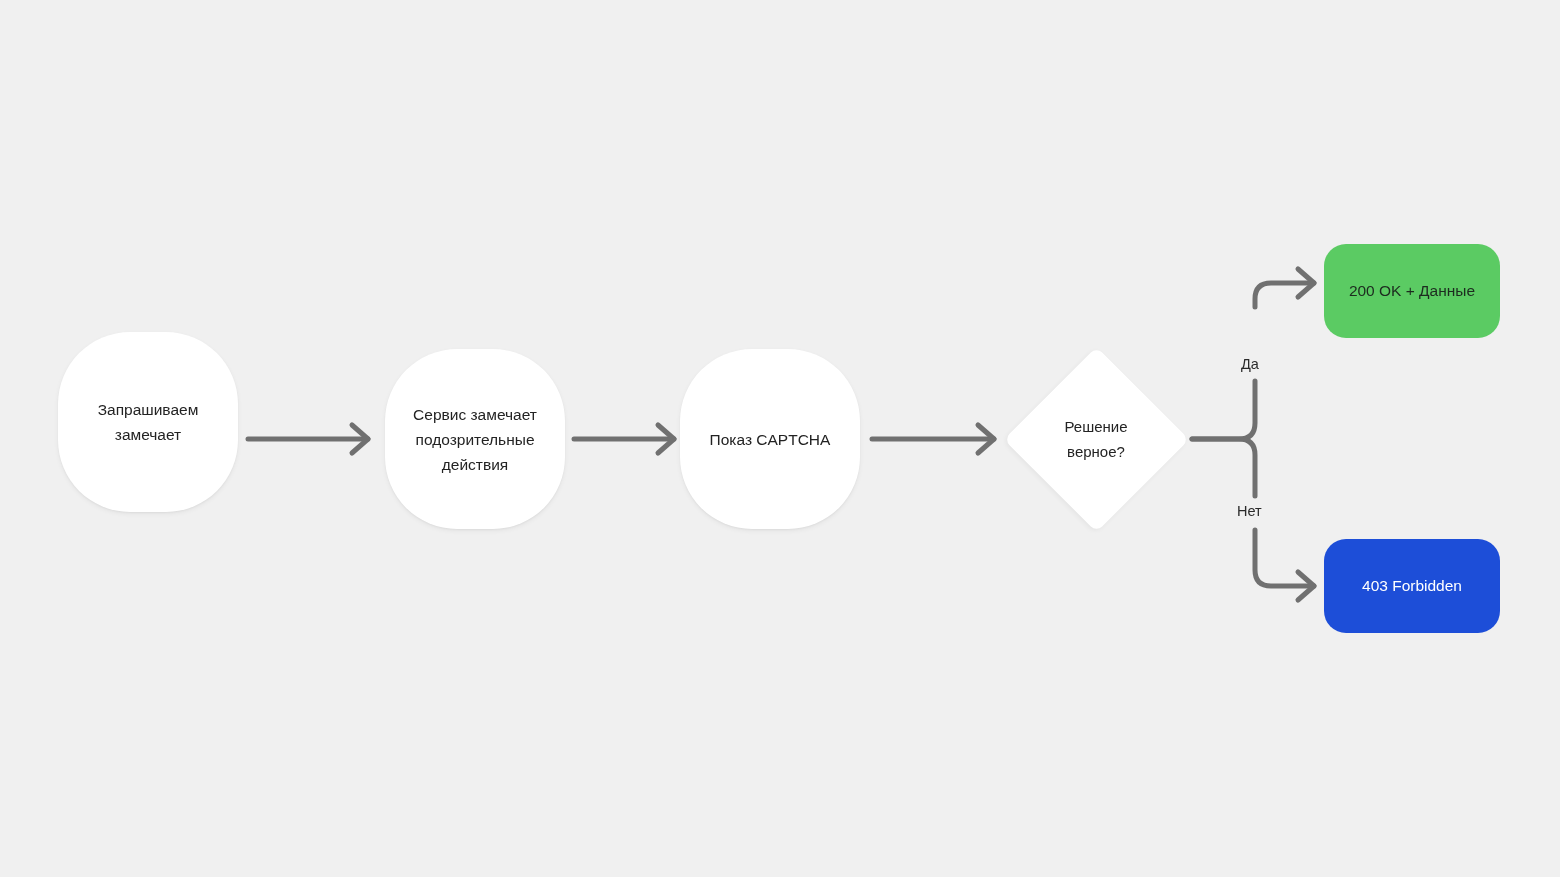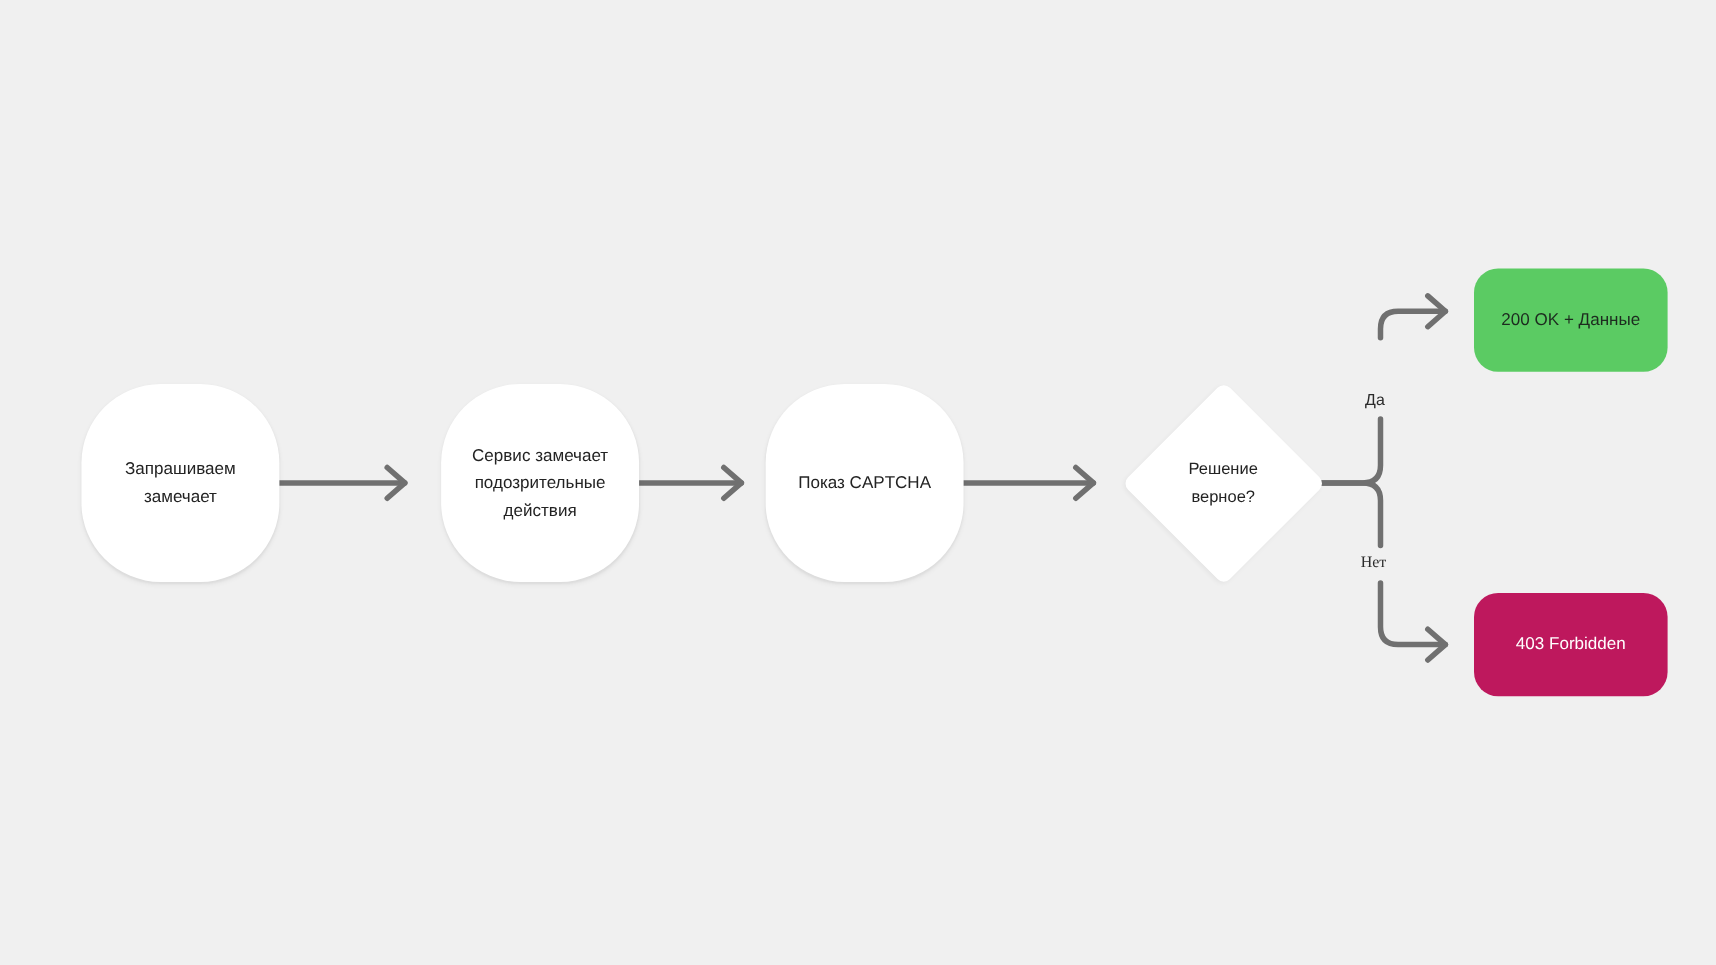--- a/index.html
+++ b/index.html
@@ -26,21 +26,20 @@
     height: 877px;
     pointer-events: none;
   }
   .node {
     position: absolute;
     display: flex;
     align-items: center;
     justify-content: center;
     text-align: center;
     box-sizing: border-box;
-    margin-left: 16px;
   }
   .node-squircle {
     width: 180px;
     height: 180px;
     background: #ffffff;
     border-radius: 72px;
     box-shadow: 0 2px 5px rgba(0,0,0,0.055), 0 1px 2px rgba(0,0,0,0.04);
     color: #232323;
     font-size: 15.5px;
     line-height: 25px;
@@ -78,21 +77,21 @@
     border-radius: 22px;
     font-size: 15.5px;
     line-height: 22px;
     padding: 0 14px;
   }
   .pill-success {
     background: #5bcb63;
     color: #1d2b1f;
   }
   .pill-error {
-    background: #be185d;
+    background: #1d4ed8;
     color: #ffffff;
   }
   .edge-label {
     position: absolute;
     font-size: 14.5px;
     color: #2a2a2a;
     background: #f0f0f0;
     padding: 2px 5px;
     white-space: nowrap;
   }
@@ -127,21 +126,21 @@
       </g>
 
       <g>
         <path d="M 1192 439 L 1239 439 Q 1255 439 1255 455 L 1255 496"></path>
         <path d="M 1255 530 L 1255 570 Q 1255 586 1271 586 L 1314 586"></path>
         <path d="M 1298 572 L 1314 586 L 1298 600"></path>
       </g>
     </g>
   </svg>
 
-  <div class="node node-squircle" style="left:58px; top:349px;">
+  <div class="node node-squircle" style="left:58px; top:332px;">
     <div>
       <div>Запрашиваем</div>
       <div>замечает</div>
     </div>
   </div>
 
   <div class="node node-squircle" style="left:680px; top:349px;">
     <div>
       <div>Показ CAPTCHA</div>
     </div>
@@ -166,15 +165,15 @@
   <div class="node node-pill pill-success" style="left:1324px; top:244px;">
     <div>200 OK + Данные</div>
   </div>
 
   <div class="node node-pill pill-error" style="left:1324px; top:539px;">
     <div>403 Forbidden</div>
   </div>
 
   <div class="edge-label" style="left:1236px; top:354px;">Да</div>
 
-  <div class="edge-label" style="left:1232px; top:501px;font-family:Liberation Serif, serif;">Нет</div>
+  <div class="edge-label" style="left:1232px; top:501px;">Нет</div>
 
 </div>
 
 </body></html>

